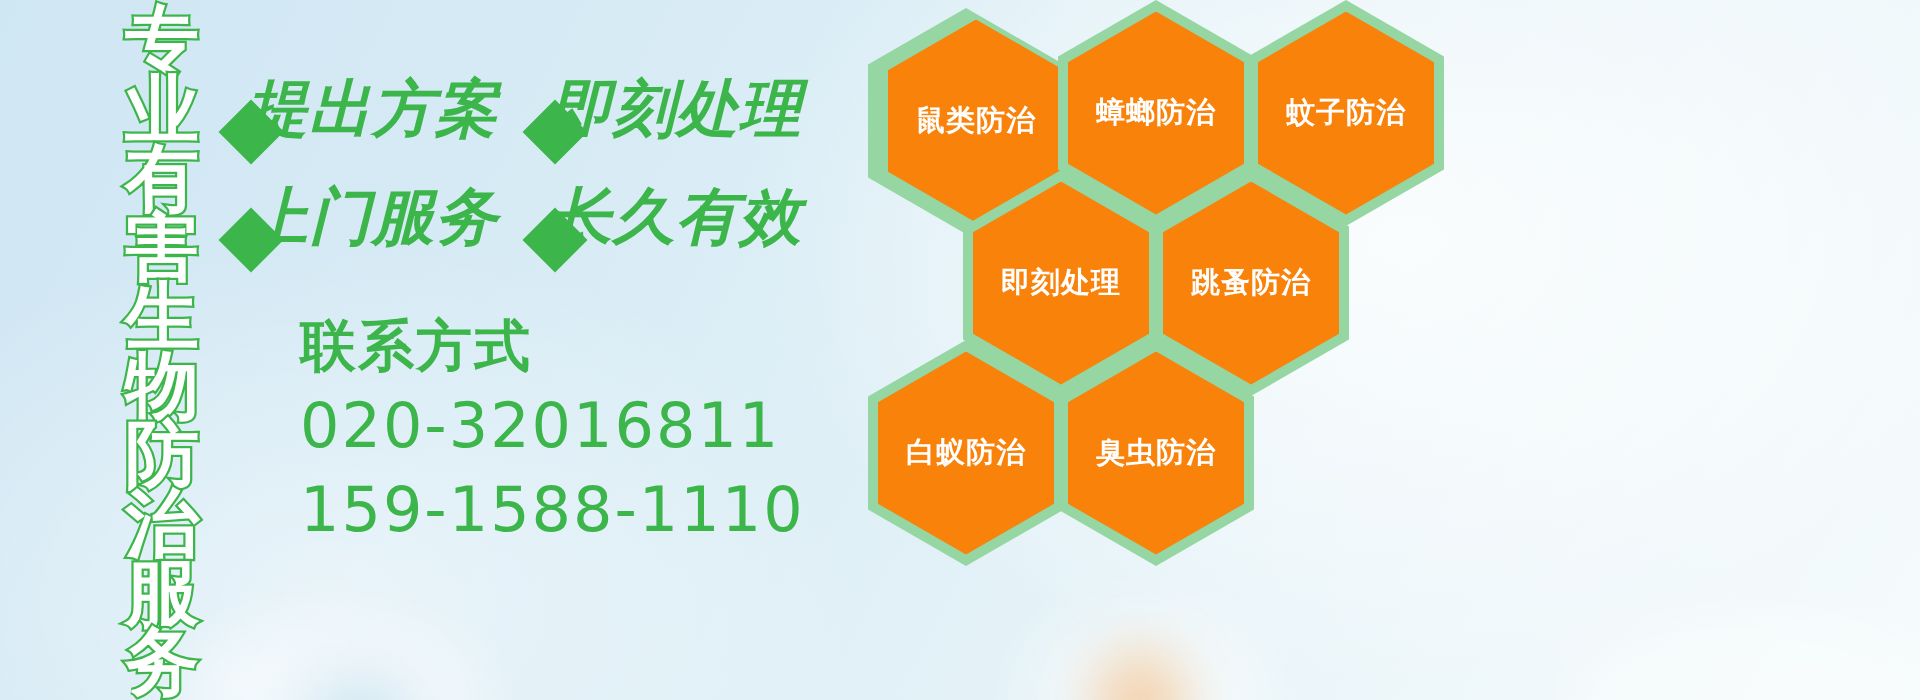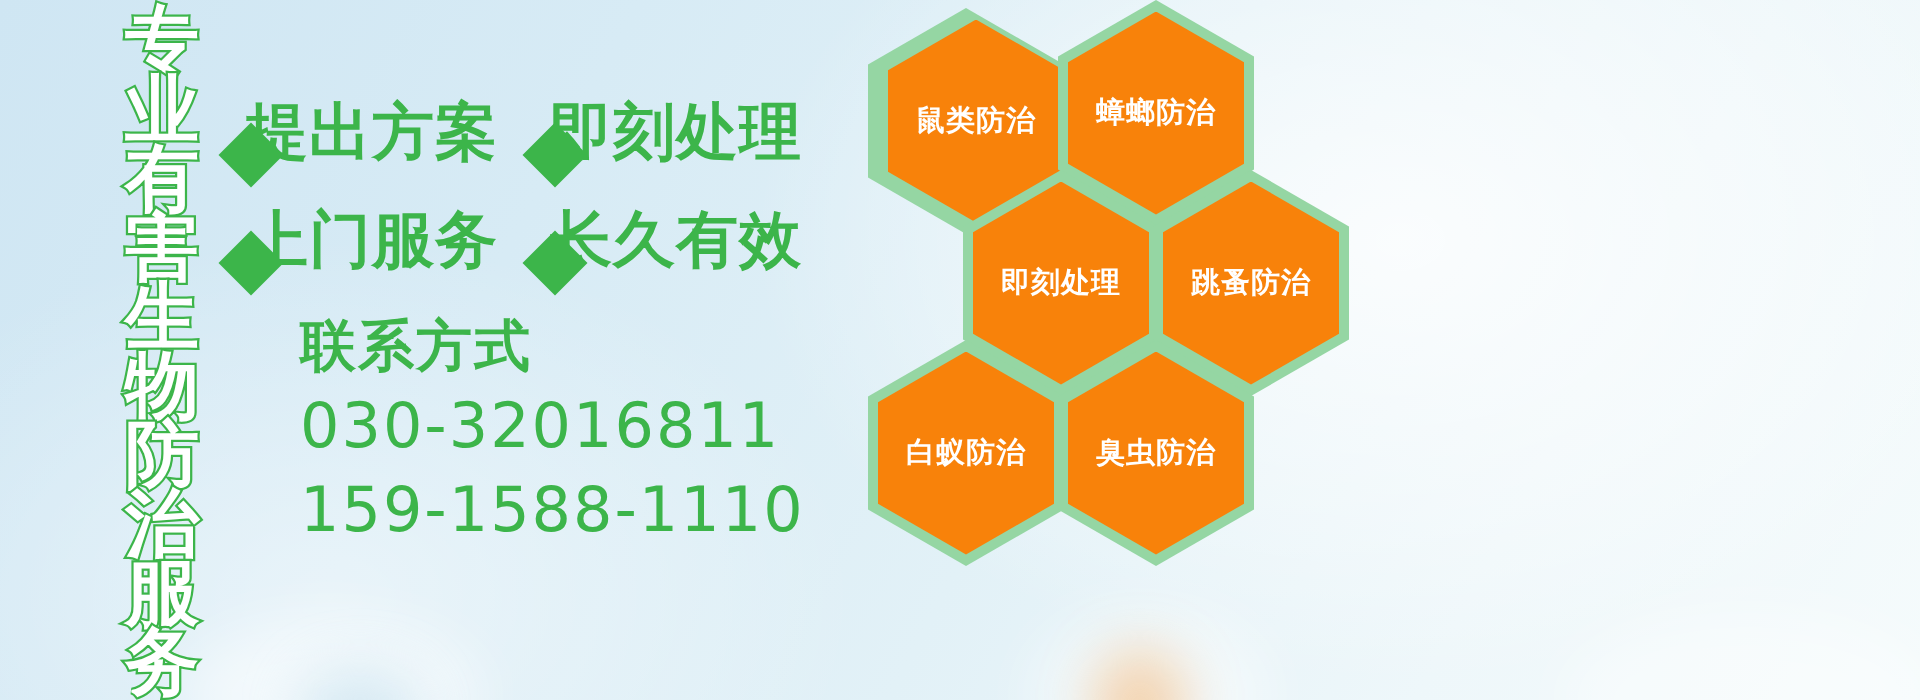--- a/index.html
+++ b/index.html
@@ -49,23 +49,24 @@
   }
 
   
   #features {
     position:absolute;
     left:228px; top:78px;
     width:640px;
   }
   .feature-row {
     display:flex;
-    align-items:center;
+    align-items:flex-start;
     height:108px;
     color:#3cb54a;
+    font-style:italic;
   }
   .feature-item {
     display:flex;
     align-items:center;
   }
   .diamond {
     width:0; height:0;
     display:inline-block;
     margin-right:18px;
     font-size:0; line-height:0;
@@ -208,38 +209,43 @@
             <i></i>
           </span>
         <span class="feature-text">长久有效</span>
       </div>
     </div>
 
   </div>
 
   <div id="contact">
     <div id="contact-title">联系方式</div>
-    <div class="phone">030-32016811</div>
+    <div class="phone">020-32016811</div>
     <div class="phone">159-1588-1110</div>
   </div>
 
   <div id="honeycomb">
 
     <div class="hex r1c1">
       <div class="hex-inner">
         <span class="hex-label">鼠类防治</span>
       </div>
     </div>
 
     <div class="hex r1c2">
       <div class="hex-inner">
         <span class="hex-label">蟑螂防治</span>
       </div>
     </div>
 
+    <div class="hex r1c3">
+      <div class="hex-inner">
+        <span class="hex-label">蚊子防治</span>
+      </div>
+    </div>
 
     <div class="hex r2c1">
       <div class="hex-inner">
         <span class="hex-label">即刻处理</span>
       </div>
     </div>
 
     <div class="hex r2c2">
       <div class="hex-inner">
         <span class="hex-label">跳蚤防治</span>

